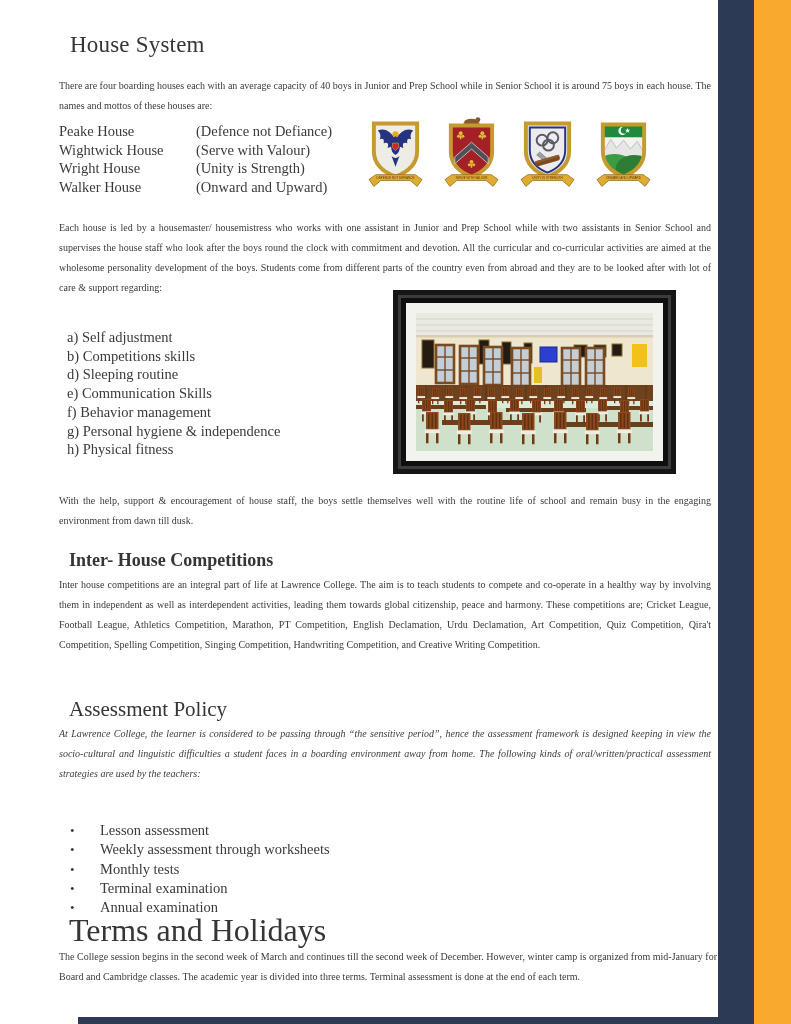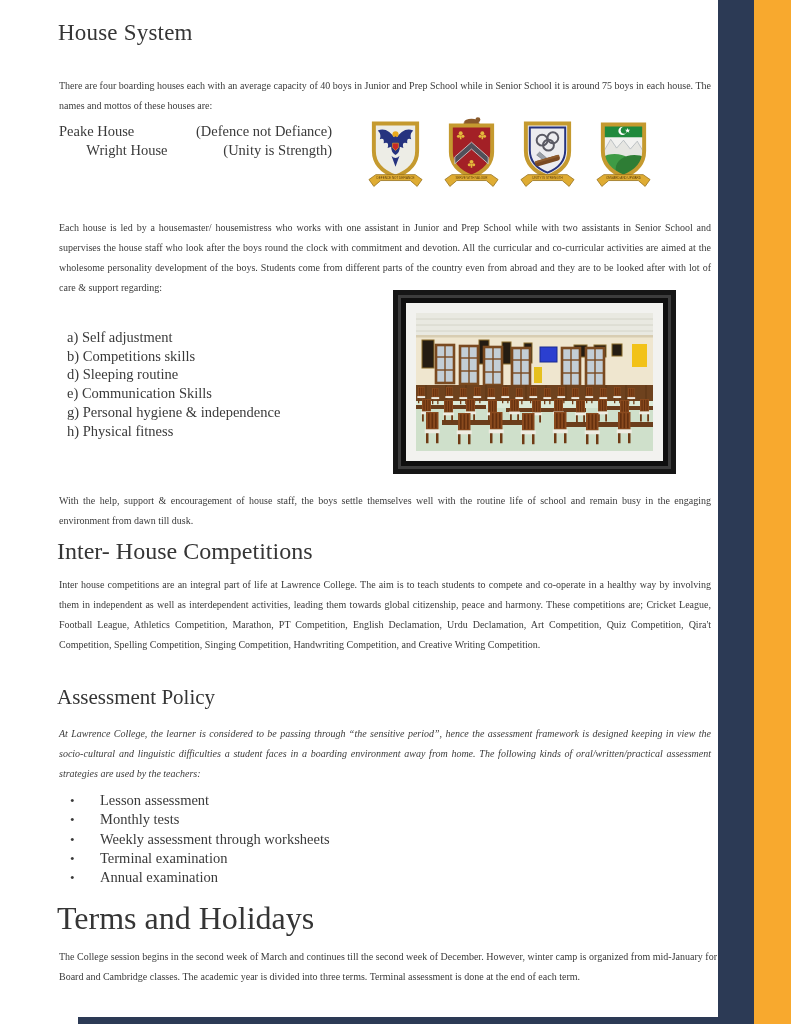--- a/index.html
+++ b/index.html
@@ -1,44 +1,44 @@
 <!DOCTYPE html>
 <html><head>
 <meta charset="utf-8">
 <style>
   html,body{margin:0;padding:0;background:#9a9a9a;}
   .page{position:relative;width:791px;height:1024px;background:#ffffff;overflow:hidden;
         font-family:"Liberation Serif",serif;color:#3a3a3a;margin:0 auto;}
   .abs{position:absolute;}
-  h1,h2{font-weight:normal;color:#353535;margin:0;font-family:"Liberation Serif",serif;}
+  h1,h2{font-weight:normal;color:#353535;margin:12px;font-family:"Liberation Serif",serif;}
 
   .title{left:58px;top:20px;font-size:23px;letter-spacing:.2px;}
   .para{left:59px;width:652px;font-size:10px;line-height:20px;text-align:justify;}
   #intro{top:66px;}
   #house-paragraph{top:208px;}
   #closing-paragraph{top:481px;}
 
   .house-list{left:59px;top:122px;font-size:14.5px;line-height:18.6px;}
-  .house-row{display:flex;justify-content:flex-end;}
+  .house-row{display:flex;}
   .house-name{width:137px;}
 
   .crest-row{left:366px;top:114px;display:flex;gap:17px;}
   svg.crest{width:59px;height:78px;display:block;}
   .ribbon-text{font-size:3.1px;fill:#5a3c0a;font-family:"Liberation Sans",sans-serif;}
 
   .care-list{left:59px;top:320px;font-size:14.5px;line-height:18.7px;list-style:none;margin:8px;padding:0;}
 
   .photo-wrap{left:393px;top:290px;width:283px;height:184px;}
   .photo-wrap svg{width:283px;height:184px;display:block;}
 
-  .h-comp{left:57px;top:538px;font-size:24px;}
+  .h-comp{left:57px;top:538px;font-size:18px;font-weight:bold;}
   #comp-body{top:565px;}
   .h-assess{left:57px;top:685px;font-size:21px;}
   #assess-body{top:714px;font-style:italic;}
-  .bullets{left:66px;top:791px;font-size:14.5px;line-height:19.3px;list-style:none;margin:0;padding:0;}
+  .bullets{left:66px;top:821px;font-size:14.5px;line-height:19.3px;list-style:none;margin:0;padding:0;}
   .bullets li{padding-left:34px;position:relative;}
   .bullets li::before{content:"\2022";position:absolute;left:4px;top:0;font-size:13px;color:#3a3a3a;}
   .h-terms{left:57px;top:900px;font-size:32px;}
   #terms-body{top:937px;width:658px;}
 
   .stripe-navy{position:absolute;top:0;bottom:0;right:37px;width:36px;background:#2C3A55;}
   .stripe-orange{position:absolute;top:0;bottom:0;right:0;width:37px;background:#F8A92E;}
   .footer-bar{position:absolute;left:78px;right:37px;bottom:0;height:7px;background:#2C3A55;}
 </style>
 </head>
@@ -49,22 +49,30 @@
   <h1 class="abs title">House System</h1>
 
   <p class="abs para" id="intro">There are four boarding houses each with an average capacity of 40 boys in Junior and Prep School while in Senior School it is around 75 boys in each house. The names and mottos of these houses are:</p>
 
   <div class="abs house-list">
     <div class="house-row">
       <span class="house-name">Peake House</span>
       <span class="house-motto">(Defence not Defiance)</span>
     </div>
     <div class="house-row">
+      <span class="house-name">Wightwick House</span>
+      <span class="house-motto">(Serve with Valour)</span>
+    </div>
+    <div class="house-row">
       <span class="house-name">Wright House</span>
       <span class="house-motto">(Unity is Strength)</span>
+    </div>
+    <div class="house-row">
+      <span class="house-name">Walker House</span>
+      <span class="house-motto">(Onward and Upward)</span>
     </div>
   </div>
 
   <div class="abs crest-row">
 
     <svg class="crest" viewBox="0 0 60 78">
       <path d="M8,9 H52 V37 Q52,55 30,63 Q8,55 8,37 Z" fill="#EDEDE6" stroke="#C59A2F" stroke-width="4"></path>
       <path d="M30,25 Q22,12 12,16 Q16,20 14,25 Q19,23 18,29 Q24,27 22,34 L30,31 Z" fill="#26337F"></path>
       <path d="M30,25 Q38,12 48,16 Q44,20 46,25 Q41,23 42,29 Q36,27 38,34 L30,31 Z" fill="#26337F"></path>
       <circle cx="30" cy="20" r="3.1" fill="#E9A91D"></circle>
@@ -144,20 +152,21 @@
     </svg>
   </div>
 
   <p class="abs para" id="house-paragraph">Each house is led by a housemaster/ housemistress who works with one assistant in Junior and Prep School while with two assistants in Senior School and supervises the house staff who look after the boys round the clock with commitment and devotion. All the curricular and co-curricular activities are aimed at the wholesome personality development of the boys. Students come from different parts of the country even from abroad and they are to be looked after with lot of care &amp; support regarding:</p>
 
   <ul class="abs care-list">
     <li>a) Self adjustment</li>
     <li>b) Competitions skills</li>
     <li>d) Sleeping routine</li>
     <li>e) Communication Skills</li>
+    <li>f) Behavior management</li>
     <li>g) Personal hygiene &amp; independence</li>
     <li>h) Physical fitness</li>
   </ul>
 
   <div class="abs photo-wrap">
     <svg viewBox="0 0 283 184">
       <defs>
         <g id="win">
           <rect width="18" height="38" fill="#c3ced6" stroke="#7a4a20" stroke-width="2.6"></rect>
           <line x1="9" y1="0" x2="9" y2="38" stroke="#7a4a20" stroke-width="1.4"></line>
@@ -265,22 +274,22 @@
   <p class="abs para" id="closing-paragraph">With the help, support &amp; encouragement of house staff, the boys settle themselves well with the routine life of school and remain busy in the engaging environment from dawn till dusk.</p>
 
   <h2 class="abs h-comp">Inter- House Competitions</h2>
   <p class="abs para" id="comp-body">Inter house competitions are an integral part of life at Lawrence College. The aim is to teach students to compete and co-operate in a healthy way by involving them in independent as well as interdependent activities, leading them towards global citizenship, peace and harmony. These competitions are; Cricket League, Football League, Athletics Competition, Marathon, PT Competition, English Declamation, Urdu Declamation, Art Competition, Quiz Competition, Qira't Competition, Spelling Competition, Singing Competition, Handwriting Competition, and Creative Writing Competition.</p>
 
   <h2 class="abs h-assess">Assessment Policy</h2>
   <p class="abs para" id="assess-body">At Lawrence College, the learner is considered to be passing through “the sensitive period”, hence the assessment framework is designed keeping in view the socio-cultural and linguistic difficulties a student faces in a boarding environment away from home. The following kinds of oral/written/practical assessment strategies are used by the teachers:</p>
 
   <ul class="abs bullets">
     <li>Lesson assessment</li>
+    <li>Weekly assessment through worksheets</li>
     <li>Monthly tests</li>
-    <li>Weekly assessment through worksheets</li>
     <li>Terminal examination</li>
     <li>Annual examination</li>
   </ul>
 
   <h2 class="abs h-terms">Terms and Holidays</h2>
   <p class="abs para" id="terms-body">The College session begins in the second week of March and continues till the second week of December. However, winter camp is organized from mid-January for Board and Cambridge classes. The academic year is divided into three terms. Terminal assessment is done at the end of each term.</p>
 
   <div class="stripe-navy"></div>
   <div class="stripe-orange"></div>
   <div class="footer-bar"></div>

